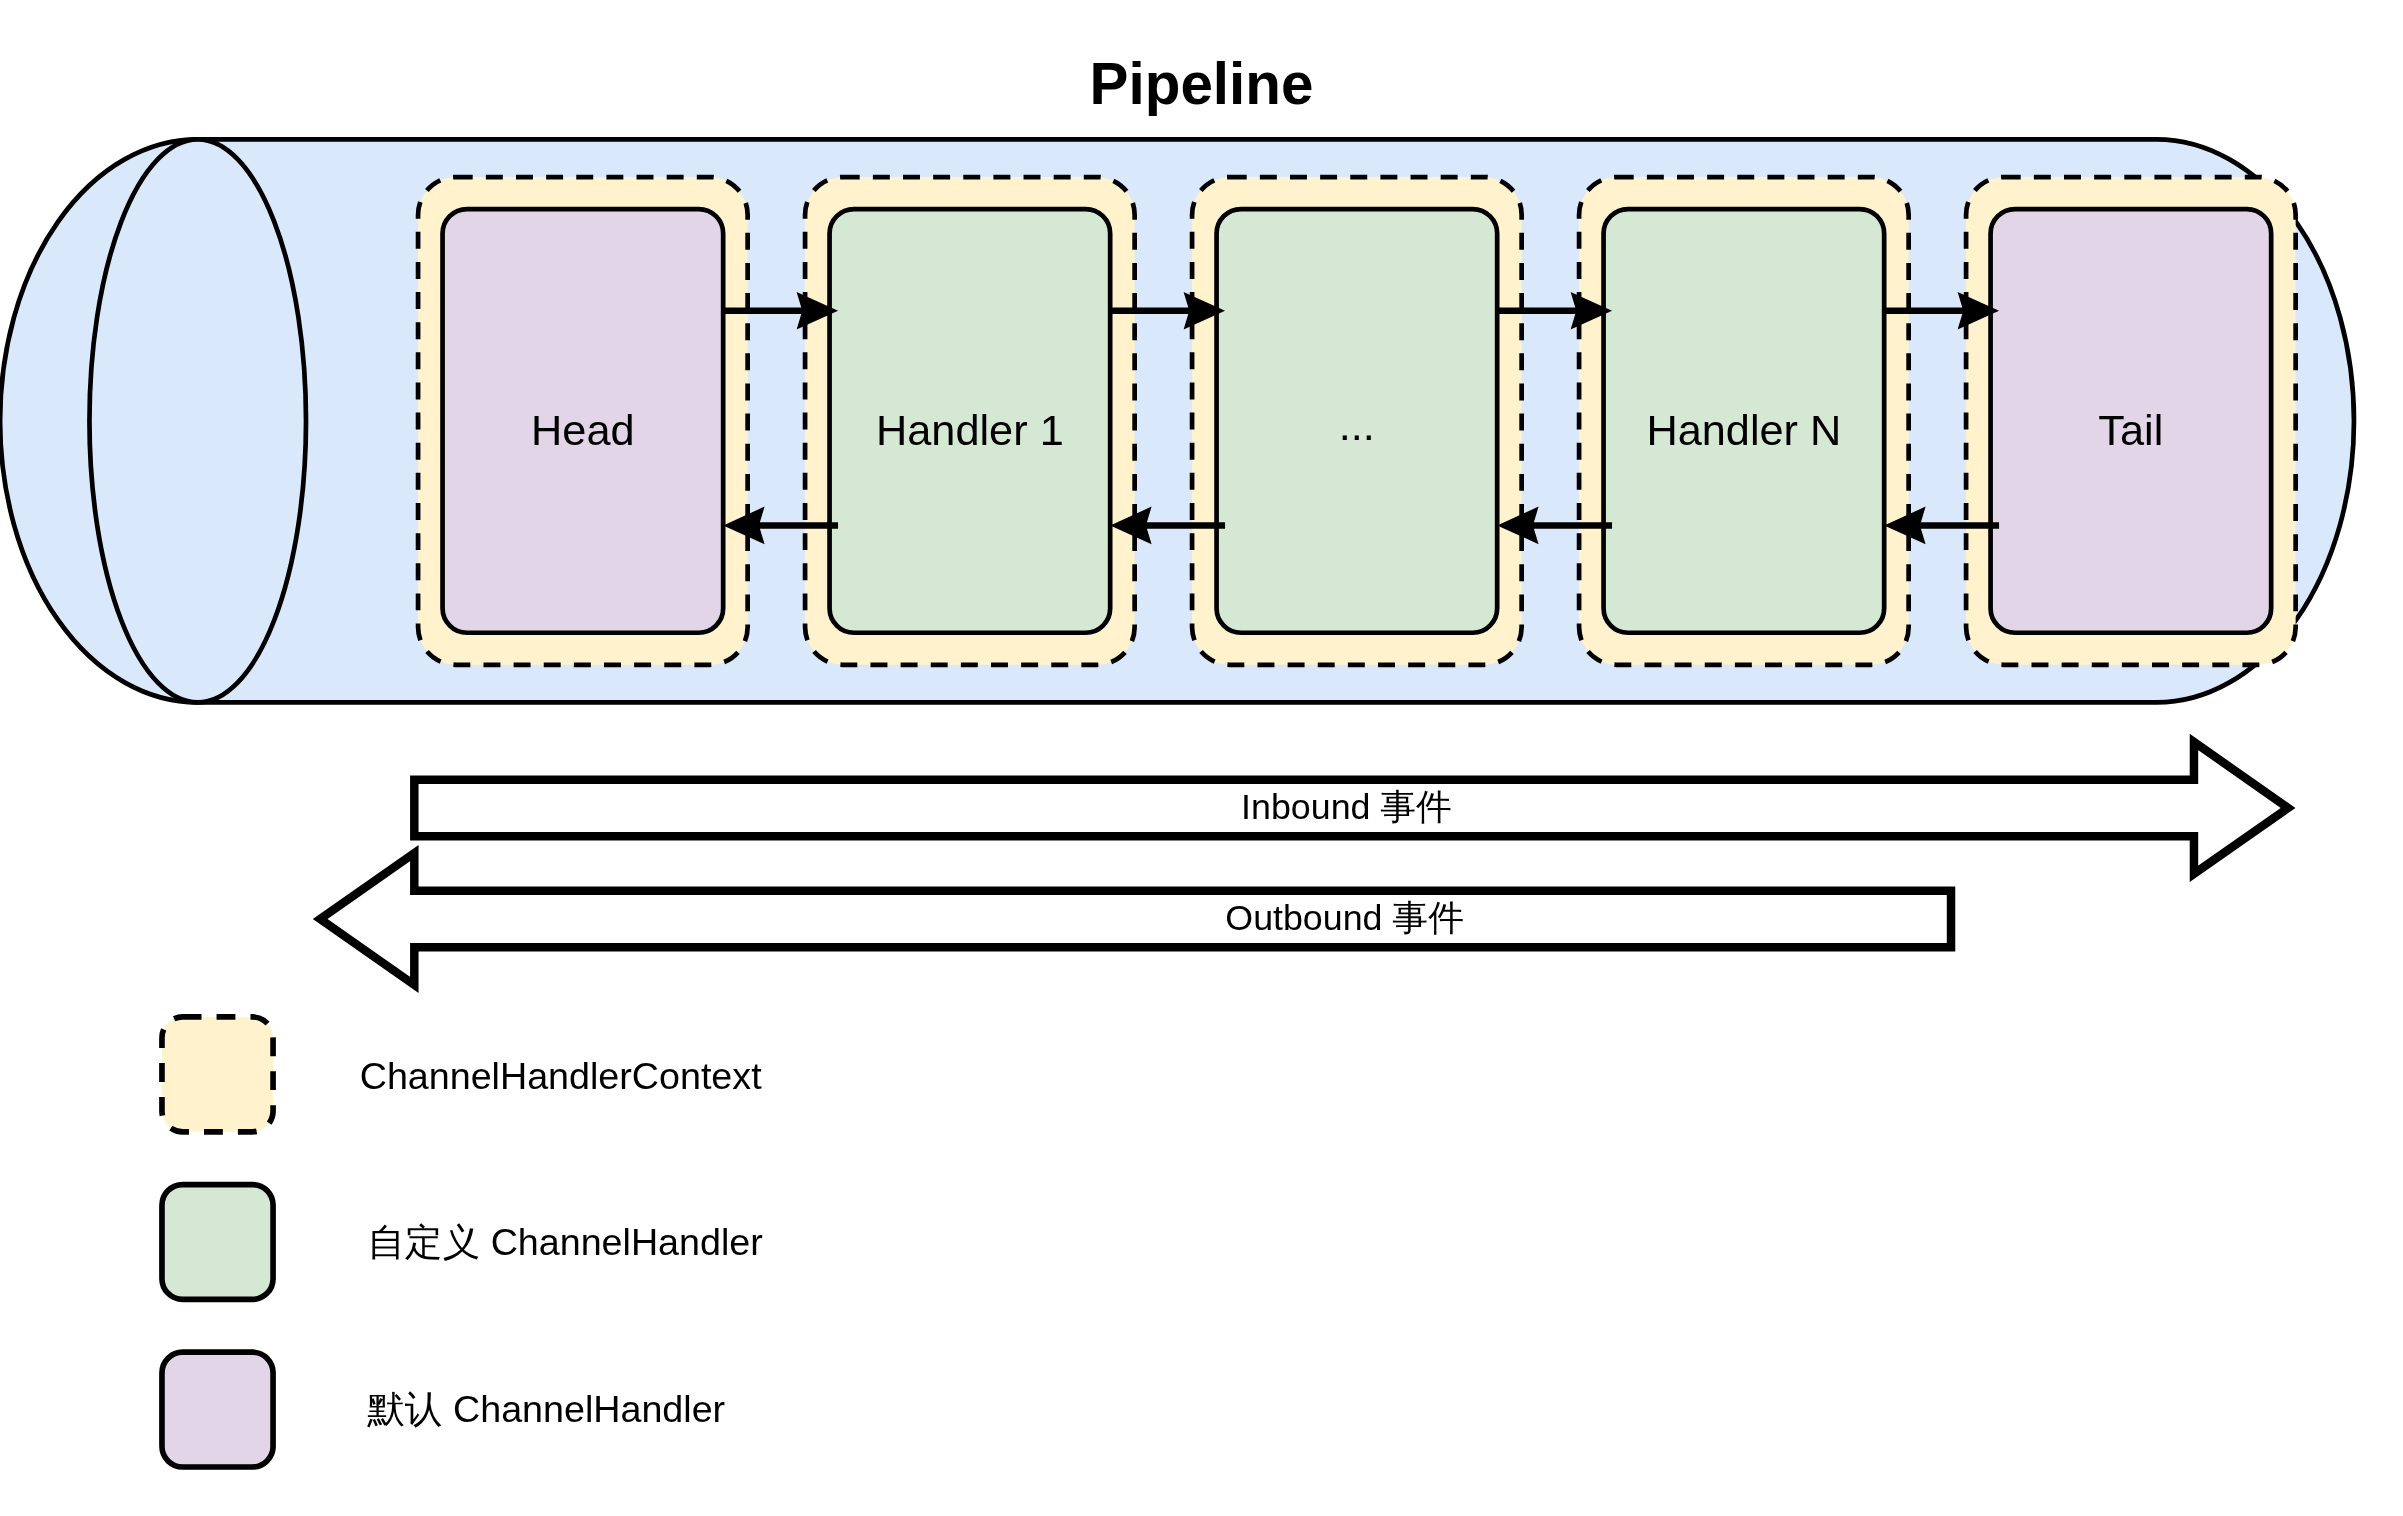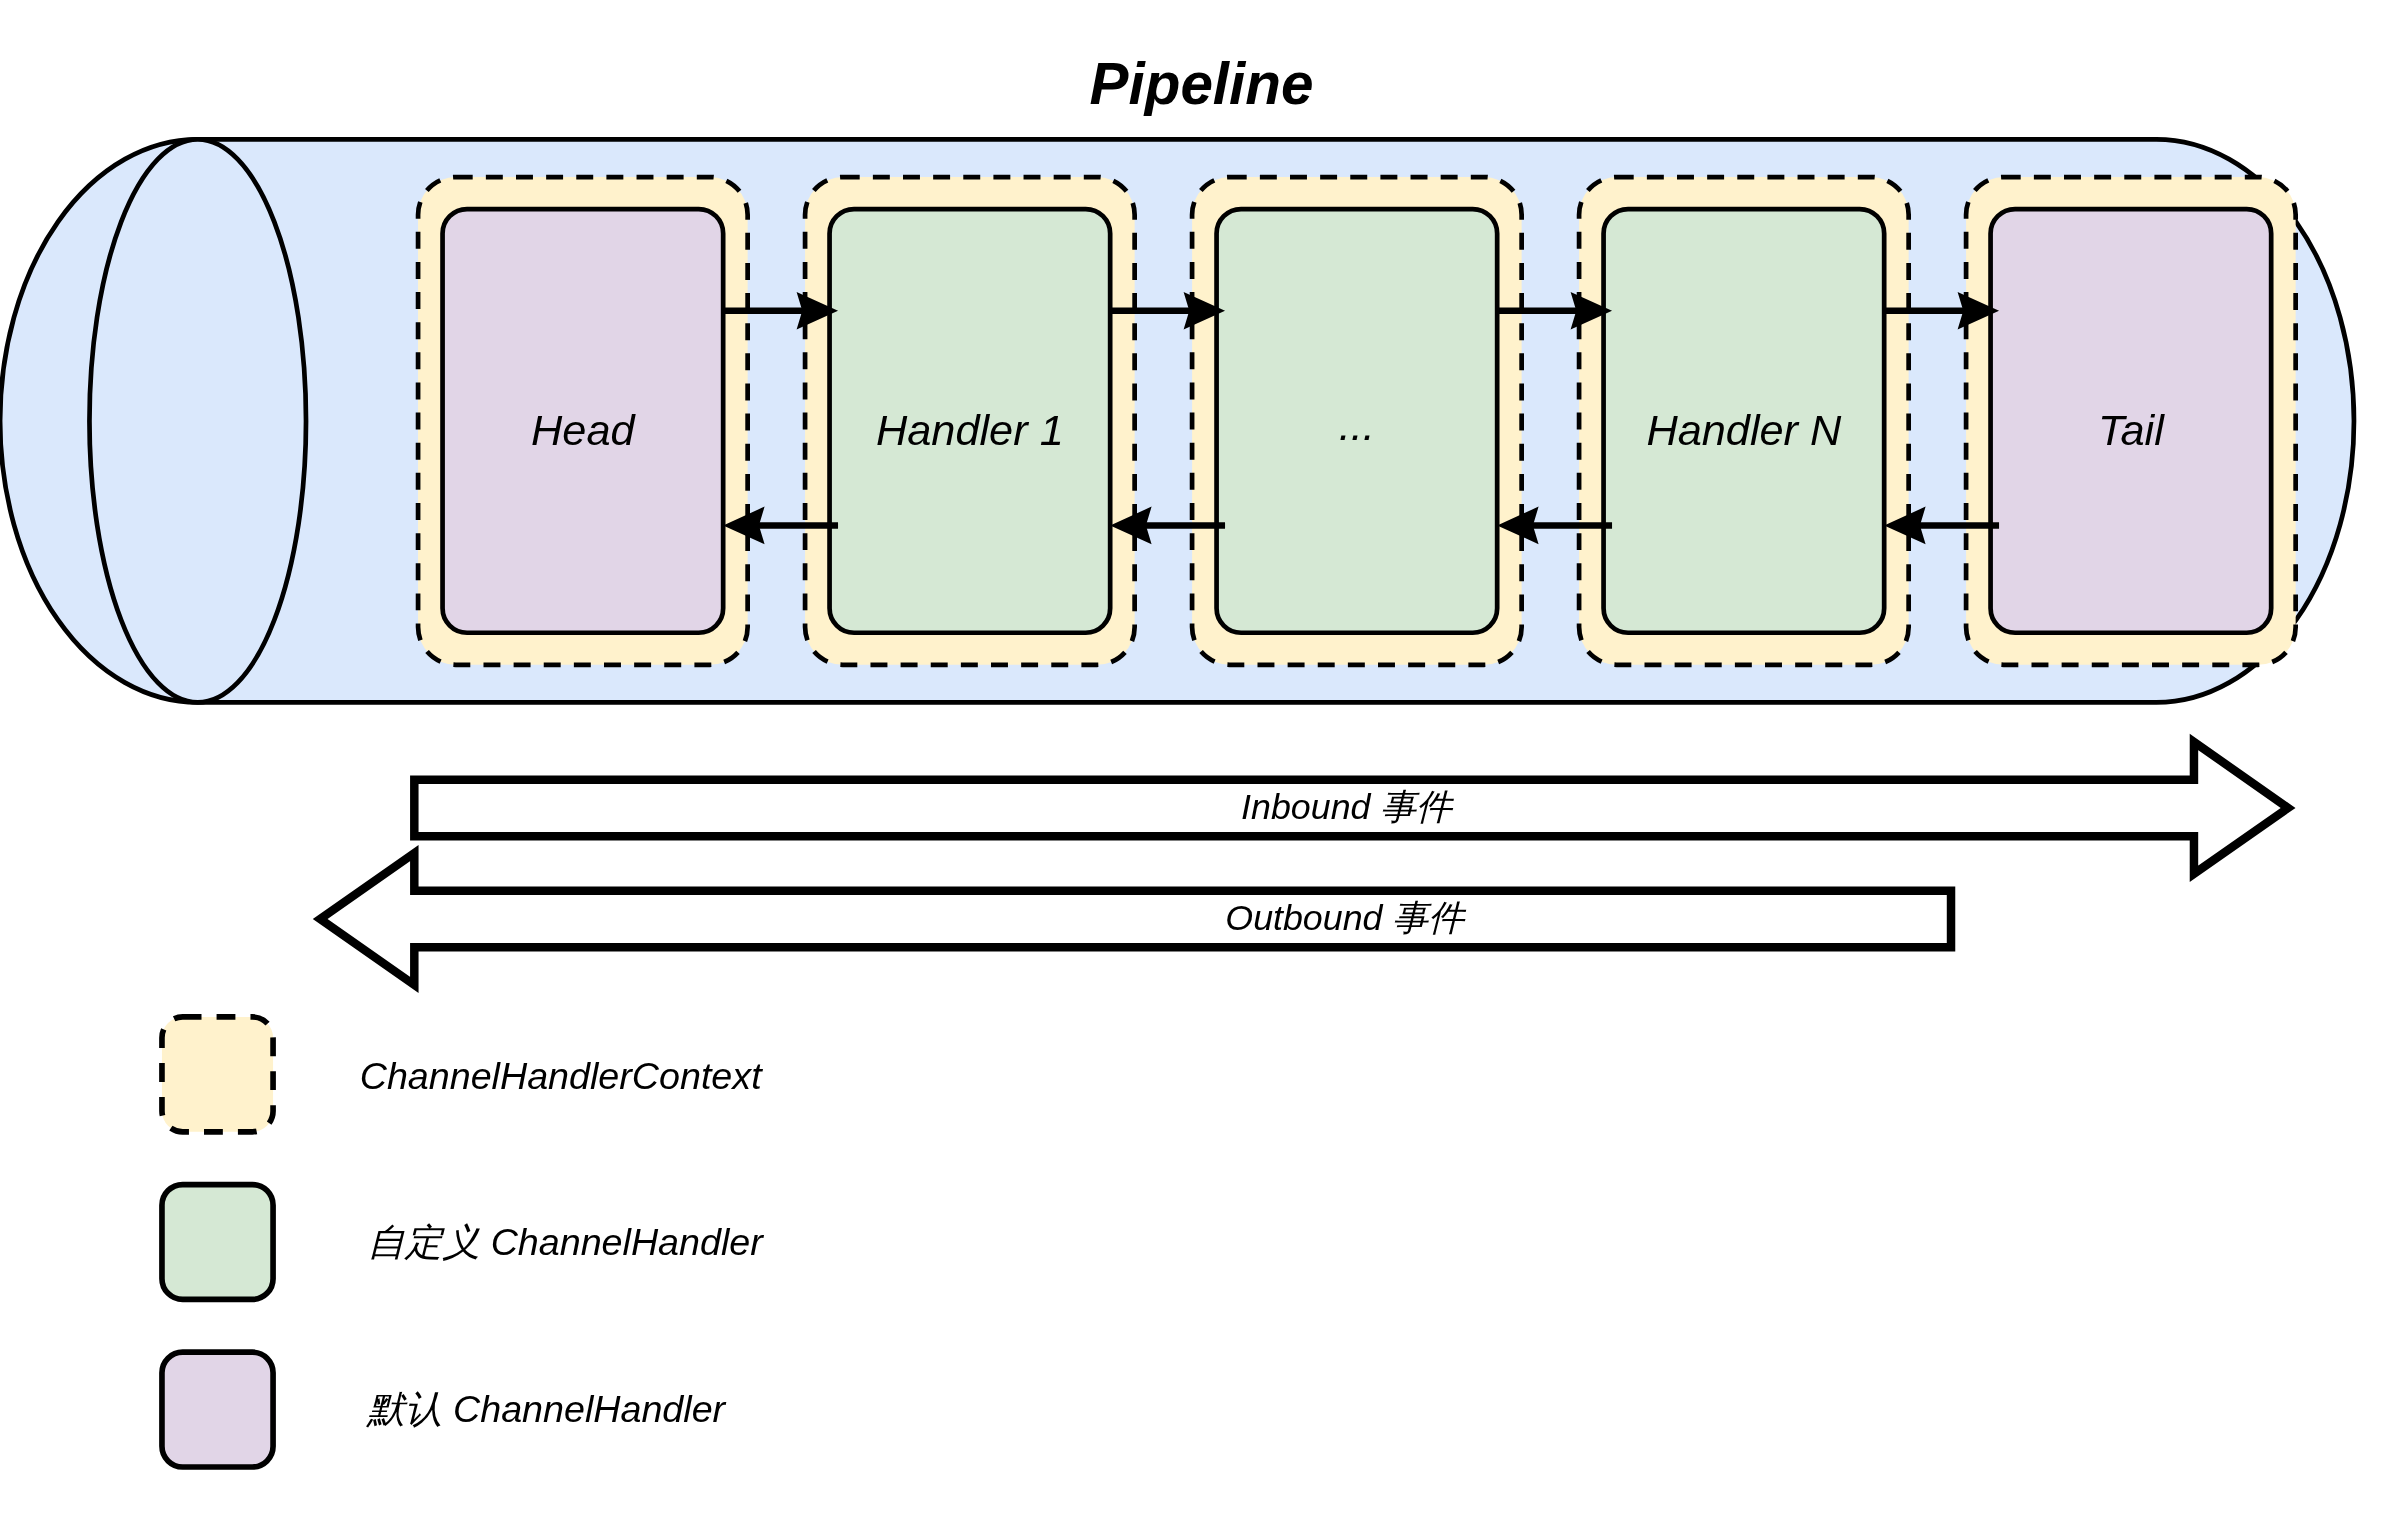--- a/index.html
+++ b/index.html
@@ -10,21 +10,20 @@
   body {
     width: 2403px;
     height: 1516px;
     font-family: "Liberation Sans", "DejaVu Sans", sans-serif;
     overflow: hidden;
   }
   #diagram-root {
     position: relative;
     width: 2403px;
     height: 1516px;
-    font-style: italic;
   }
   svg.diagram {
     display: block;
     width: 2403px;
     height: 1516px;
   }
   .title-text {
     font-family: "Liberation Sans", "DejaVu Sans", sans-serif;
     font-weight: bold;
     font-size: 62px;

